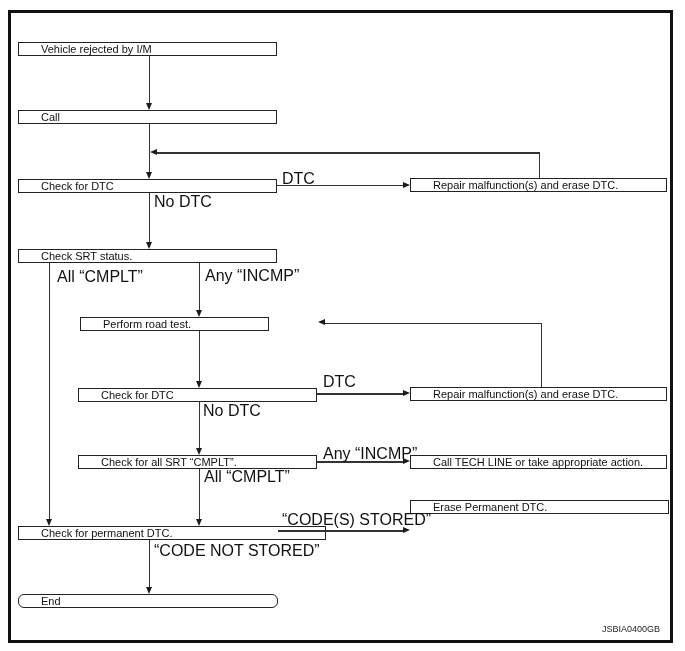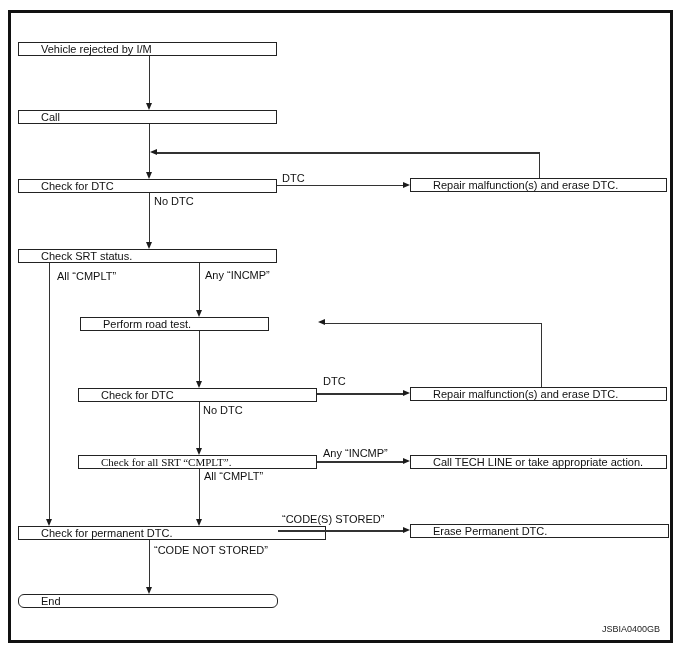--- a/index.html
+++ b/index.html
@@ -22,43 +22,43 @@
   .hl { position:absolute; height:1.5px; background:#333; }
   .arr-d { position:absolute; width:0; height:0;
     border-left:3.5px solid transparent; border-right:3.5px solid transparent;
     border-top:7px solid #1b1b1b; }
   .arr-l { position:absolute; width:0; height:0;
     border-top:3.5px solid transparent; border-bottom:3.5px solid transparent;
     border-right:7px solid #1b1b1b; }
   .arr-r { position:absolute; width:0; height:0;
     border-top:3.5px solid transparent; border-bottom:3.5px solid transparent;
     border-left:7px solid #1b1b1b; }
-  .lbl { position:absolute; font-size:11px; line-height:11px; white-space:nowrap; color:#111; }
+  .lbl { position:absolute; font-size:16px; line-height:11px; white-space:nowrap; color:#111; }
   .figid { position:absolute; left:560px; top:625px; width:100px;
     font-size:9px; line-height:9px; text-align:right; color:#222; }
 </style>
 </head>
 <body>
 
 <div id="stage">
 
   <div class="frame"></div>
 
   <div class="box" style="left:18px;top:42px;width:259px;">Vehicle rejected by I/M</div>
   <div class="box" style="left:18px;top:110px;width:259px;">Call</div>
   <div class="box" style="left:18px;top:179px;width:259px;">Check for DTC</div>
   <div class="box" style="left:410px;top:178px;width:257px;">Repair malfunction(s) and erase DTC.</div>
   <div class="box" style="left:18px;top:249px;width:259px;">Check SRT status.</div>
   <div class="box" style="left:80px;top:317px;width:189px;">Perform road test.</div>
   <div class="box" style="left:78px;top:388px;width:239px;">Check for DTC</div>
   <div class="box" style="left:410px;top:387px;width:257px;">Repair malfunction(s) and erase DTC.</div>
-  <div class="box" style="left:78px;top:455px;width:239px;font-family:Liberation Serif, serif;">Check for all SRT “CMPLT”.</div>
+  <div class="box" style="left:78px;top:455px;width:239px;">Check for all SRT “CMPLT”.</div>
   <div class="box" style="left:410px;top:455px;width:257px;text-align:center;">Call TECH LINE or take appropriate action.</div>
   <div class="box" style="left:18px;top:526px;width:308px;">Check for permanent DTC.</div>
-  <div class="box" style="left:410px;top:524px;width:259px;">Erase Permanent DTC.</div>
+  <div class="box" style="left:410px;top:500px;width:259px;">Erase Permanent DTC.</div>
   <div class="box" style="left:18px;top:594px;width:260px;border-radius:6px;">End</div>
 
   <div class="vl" style="left:148.5px;top:56px;height:48px;"></div>
   <div class="vl" style="left:148.5px;top:124px;height:48px;"></div>
   <div class="vl" style="left:148.5px;top:193px;height:49px;"></div>
   <div class="vl" style="left:198.5px;top:263px;height:47px;"></div>
   <div class="vl" style="left:48.5px;top:263px;height:256px;"></div>
   <div class="vl" style="left:198.5px;top:331px;height:50px;"></div>
   <div class="vl" style="left:198.5px;top:402px;height:46px;"></div>
   <div class="vl" style="left:198.5px;top:469px;height:50px;"></div>

